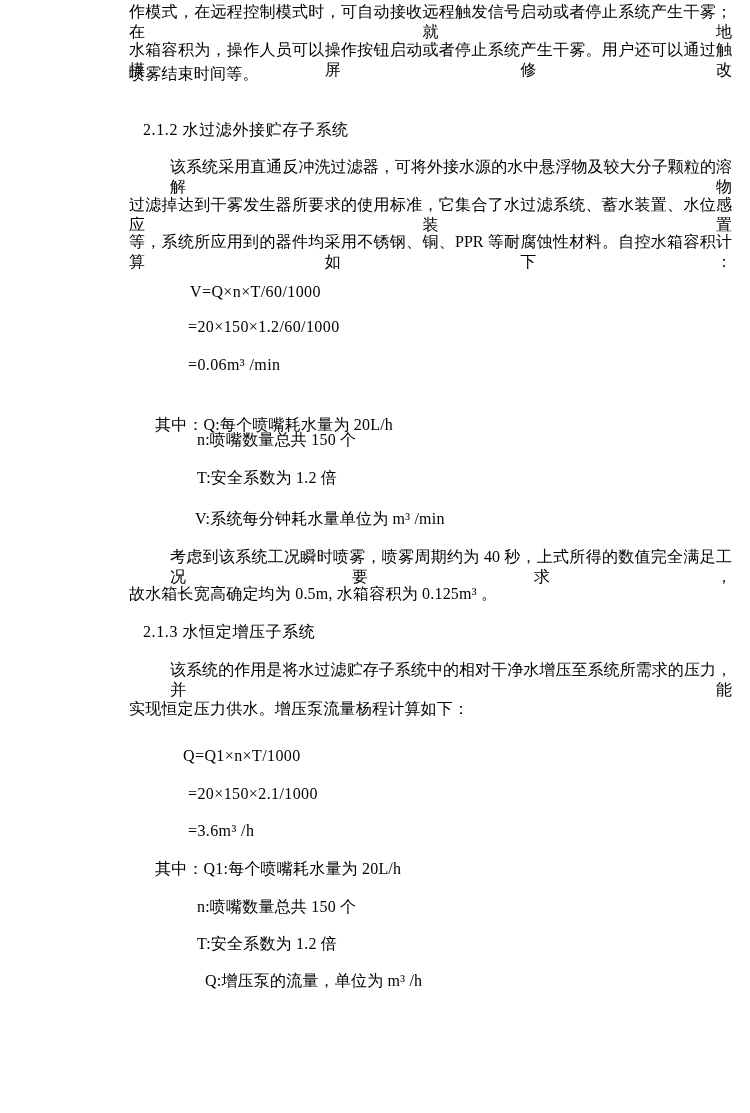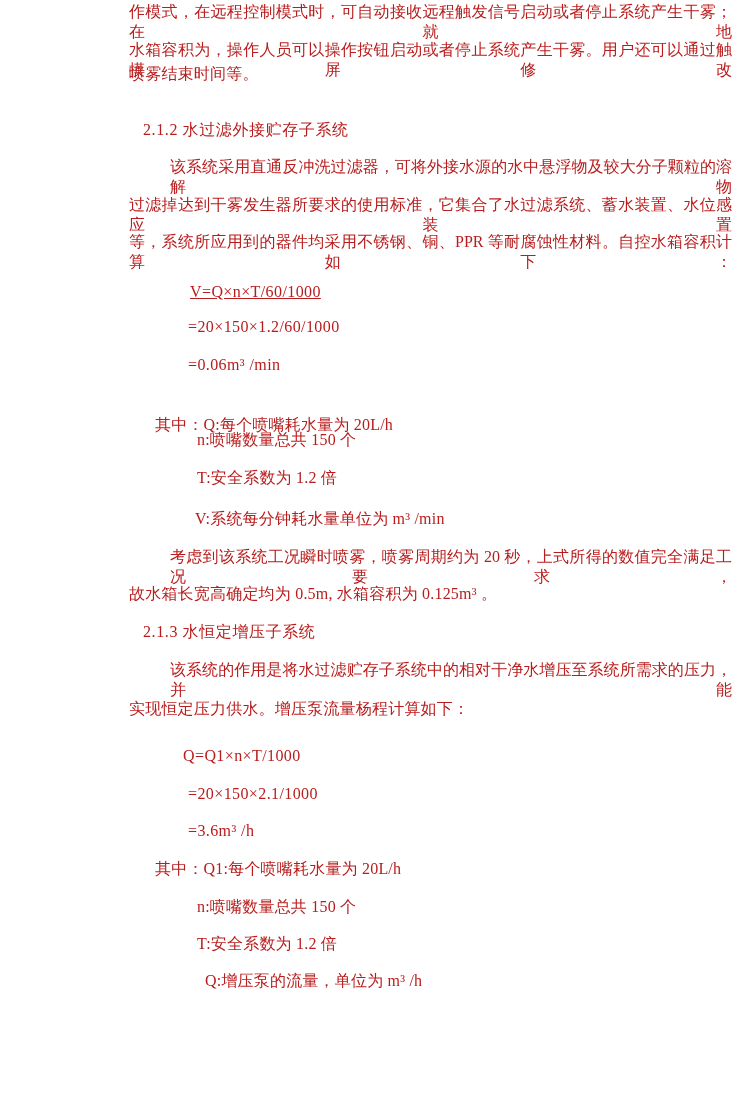--- a/index.html
+++ b/index.html
@@ -12,21 +12,21 @@
     width: 750px;
     height: 1113px;
     background: #ffffff;
     overflow: hidden;
     font-family: "Liberation Serif", "DejaVu Serif", serif;
   }
   .line {
     position: absolute;
     font-size: 16px;
     line-height: 20px;
-    color: #b91c1c;
+    color: #000000;
     white-space: pre;
     letter-spacing: 0.2px;
   }
   .line.justify {
     white-space: normal;
     text-align: justify;
     text-align-last: justify;
     letter-spacing: 0;
   }
   .line.heading {
@@ -41,28 +41,28 @@
 
 <div class="page" style="background: rgb(255, 255, 255); color: rgb(28, 28, 28);">
   <div id="doc-body">
       <div class="line justify" style="left: 129px; top: 2px; width: 603px;">作模式，在远程控制模式时，可自动接收远程触发信号启动或者停止系统产生干雾；在就地</div>
       <div class="line justify" style="left: 129px; top: 40px; width: 603px;">水箱容积为，操作人员可以操作按钮启动或者停止系统产生干雾。用户还可以通过触摸屏修改</div>
       <div class="line" style="left: 129px; top: 64px;">喷雾结束时间等。</div>
       <div class="line heading" style="left: 143px; top: 120px;">2.1.2 水过滤外接贮存子系统</div>
       <div class="line justify" style="left: 170px; top: 157px; width: 562px;">该系统采用直通反冲洗过滤器，可将外接水源的水中悬浮物及较大分子颗粒的溶解物</div>
       <div class="line justify" style="left: 129px; top: 195px; width: 603px;">过滤掉达到干雾发生器所要求的使用标准，它集合了水过滤系统、蓄水装置、水位感应装置</div>
       <div class="line justify" style="left: 129px; top: 232px; width: 603px;">等，系统所应用到的器件均采用不锈钢、铜、PPR 等耐腐蚀性材料。自控水箱容积计算如下：</div>
-      <div class="line formula" style="left: 190px; top: 282px; text-decoration: underline;">V=Q×n×T/60/1000</div>
+      <div class="line formula" style="left: 190px; top: 282px;">V=Q×n×T/60/1000</div>
       <div class="line formula" style="left: 188px; top: 317px;">=20×150×1.2/60/1000</div>
       <div class="line formula" style="left: 188px; top: 355px; text-align: right;">=0.06m³ /min</div>
       <div class="line" style="left: 155px; top: 415px;">其中：Q:每个喷嘴耗水量为 20L/h</div>
       <div class="line" style="left: 197px; top: 430px;">n:喷嘴数量总共 150 个</div>
       <div class="line" style="left: 197px; top: 468px;">T:安全系数为 1.2 倍</div>
       <div class="line" style="left: 195px; top: 509px; text-align: right;">V:系统每分钟耗水量单位为 m³ /min</div>
-      <div class="line justify" style="left: 170px; top: 547px; width: 562px;">考虑到该系统工况瞬时喷雾，喷雾周期约为 20 秒，上式所得的数值完全满足工况要求，</div>
+      <div class="line justify" style="left: 170px; top: 547px; width: 562px;">考虑到该系统工况瞬时喷雾，喷雾周期约为 40 秒，上式所得的数值完全满足工况要求，</div>
       <div class="line" style="left: 129px; top: 584px;">故水箱长宽高确定均为 0.5m, 水箱容积为 0.125m³ 。</div>
       <div class="line heading" style="left: 143px; top: 622px;">2.1.3 水恒定增压子系统</div>
       <div class="line justify" style="left: 170px; top: 660px; width: 562px;">该系统的作用是将水过滤贮存子系统中的相对干净水增压至系统所需求的压力，并能</div>
       <div class="line" style="left: 129px; top: 699px;">实现恒定压力供水。增压泵流量杨程计算如下：</div>
       <div class="line formula" style="left: 183px; top: 746px;">Q=Q1×n×T/1000</div>
       <div class="line formula" style="left: 188px; top: 784px;">=20×150×2.1/1000</div>
       <div class="line formula" style="left: 188px; top: 821px;">=3.6m³ /h</div>
       <div class="line" style="left: 155px; top: 859px;">其中：Q1:每个喷嘴耗水量为 20L/h</div>
       <div class="line" style="left: 197px; top: 897px;">n:喷嘴数量总共 150 个</div>
       <div class="line" style="left: 197px; top: 934px;">T:安全系数为 1.2 倍</div>

